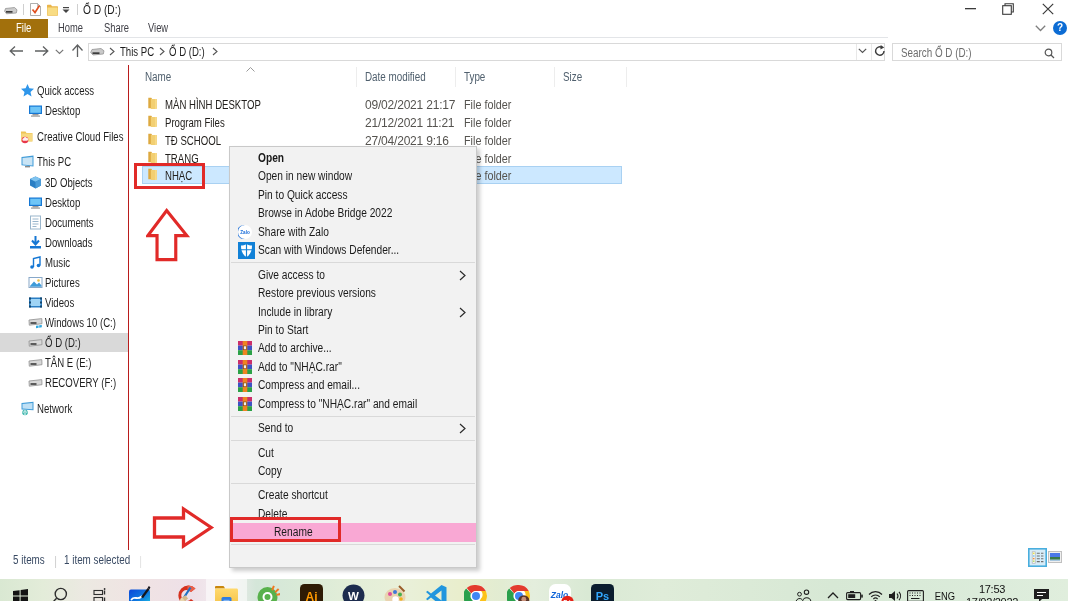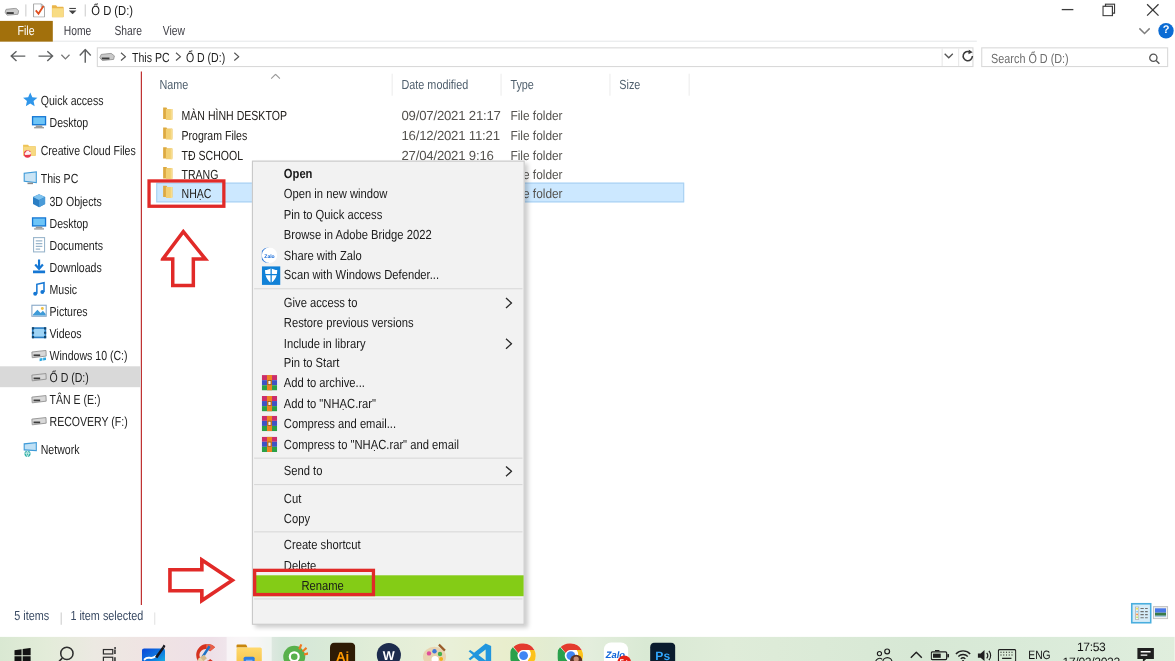--- a/index.html
+++ b/index.html
@@ -39,21 +39,21 @@
   .fico { position:absolute; left:18px; top:2px; }
 
   
   #statusbar { position:absolute; left:0; top:550px; width:1068px; height:18px; background:#fff; font-size:12px; color:#394a63; }
   #statusbar span.t { transform:scaleX(0.82); transform-origin:0 50%; }
 
   
   #menu { position:absolute; left:229px; top:146px; width:248px; height:421.5px; background:#f2f2f2; border:1px solid #c9c9c9; box-shadow:3px 3px 4px rgba(0,0,0,0.20); padding-top:2px; }
   .mi { position:relative; height:18.45px; line-height:18.45px; font-size:12px; color:#1a1a1a; padding-left:28px; white-space:nowrap; }
   .ml { display:inline-block; transform:scaleX(0.85); transform-origin:0 50%; }
-  .mi.rename { background:#84cc16;padding-left:44px; }
+  .mi.rename { background:#f9a8d4;padding-left:44px; }
   .msep { height:1px; background:#d9d9d9; margin:2.5px 1px; }
   .mi .mico { position:absolute; left:8px; top:2px; }
   .mi .sub { position:absolute; right:10px; top:4px; }
 
   
   #taskbar { position:absolute; left:0; top:568px; width:1068px; height:33px;
     background:linear-gradient(90deg,#d9e8d2 0%, #e3ecd9 4%, #ece9e2 8%, #f0e3e3 13%, #eee0e8 18%, #f2ecef 21%, #d4e6d9 24%, #d9ead7 28%, #e3eed8 33%, #e9f0d9 38%, #e9eecd 43%, #e2ecd2 47%, #e4eedd 50%, #d9e9d4 55%, #dfecd9 62%, #dbead7 70%, #d7e8d5 78%, #d9ead8 86%, #dcecdb 94%, #e0eedd 100%);margin-top:11px; }
   .tbico { position:absolute; top:0; width:40px; height:33px; display:flex; align-items:center; justify-content:center; }
   .openline { position:absolute; top:30px; height:3px; background:#c8922c; }
   .trayico { position:absolute; top:0; height:33px; display:flex; align-items:center; justify-content:center; }
@@ -299,31 +299,31 @@
     <div class="colsep" style="left:496px"></div>
   </div>
   <div id="rows" style="position:absolute;left:130px;top:30px;width:938px;">
     <div class="frow" style="top:0">
       <svg class="fico" viewBox="0 0 9 12" width="9" height="12">
           <path d="M0.3 0.8 h3 l0.8 1.2 h4.6 v9.2 h-8.4 z" fill="#dda940"></path>
           <path d="M2.8 2 h5.9 v10 h-5.9 z" fill="#f2cf72"></path>
           <path d="M7.2 2 h1.5 v10 h-1.5 z" fill="#f8dd8e"></path>
         </svg>
       <span class="nm">MÀN HÌNH DESKTOP</span>
-        <span class="dt">09/07/2021 21:17</span>
+        <span class="dt">09/02/2021 21:17</span>
         <span class="tp">File folder</span>
     </div>
     <div class="frow" style="top:18px">
       <svg class="fico" viewBox="0 0 9 12" width="9" height="12">
           <path d="M0.3 0.8 h3 l0.8 1.2 h4.6 v9.2 h-8.4 z" fill="#dda940"></path>
           <path d="M2.8 2 h5.9 v10 h-5.9 z" fill="#f2cf72"></path>
           <path d="M7.2 2 h1.5 v10 h-1.5 z" fill="#f8dd8e"></path>
         </svg>
       <span class="nm">Program Files</span>
-        <span class="dt">16/12/2021 11:21</span>
+        <span class="dt">21/12/2021 11:21</span>
         <span class="tp">File folder</span>
     </div>
     <div class="frow" style="top:36px">
       <svg class="fico" viewBox="0 0 9 12" width="9" height="12">
           <path d="M0.3 0.8 h3 l0.8 1.2 h4.6 v9.2 h-8.4 z" fill="#dda940"></path>
           <path d="M2.8 2 h5.9 v10 h-5.9 z" fill="#f2cf72"></path>
           <path d="M7.2 2 h1.5 v10 h-1.5 z" fill="#f8dd8e"></path>
         </svg>
       <span class="nm">TĐ SCHOOL</span>
         <span class="dt">27/04/2021 9:16</span>

